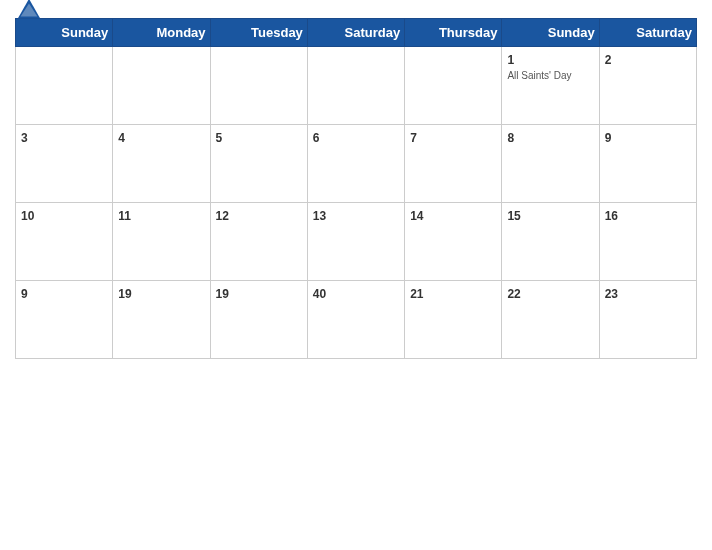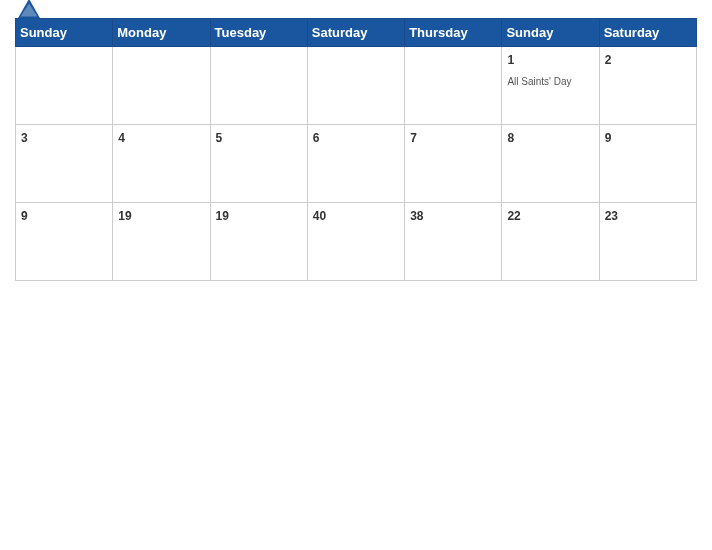--- a/index.html
+++ b/index.html
@@ -62,42 +62,42 @@
       color: #333;
     }
     .calendar-grid {
       width: 100%;
       border-collapse: collapse;
       border: 1px solid #ccc;
     }
     .calendar-grid th {
       background-color: #1a56a0;
       color: #fff;
-      text-align: left;
+      text-align: right;
       padding: 6px 4px;
       font-size: 13px;
       font-weight: bold;
       border: 1px solid #1a4a8a;
     }
     .calendar-grid td {
       border: 1px solid #ccc;
       vertical-align: top;
       padding: 3px 5px;
       height: 78px;
       width: calc(100% / 7);
     }
     .day-number {
       font-size: 12px;
       color: #333;
       font-weight: bold;
     }
     .event-text {
       font-size: 10px;
       color: #555;
-      margin-top: 8px;
+      margin-top: 2px;
     }
     .empty-cell {
       background: #fff;
     }
   </style>
 </head>
 <body>
 
 <div class="calendar-container">
   <div class="header">
@@ -140,23 +140,32 @@
         <tr>
           <td><span class="day-number">3</span></td>
           <td><span class="day-number">4</span></td>
           <td><span class="day-number">5</span></td>
           <td><span class="day-number">6</span></td>
           <td><span class="day-number">7</span></td>
           <td><span class="day-number">8</span></td>
           <td><span class="day-number">9</span></td>
         </tr>
         <tr>
+          <td><span class="day-number">10</span></td>
+          <td><span class="day-number">11</span></td>
+          <td><span class="day-number">12</span></td>
+          <td><span class="day-number">13</span></td>
+          <td><span class="day-number">14</span></td>
+          <td><span class="day-number">15</span></td>
+          <td><span class="day-number">16</span></td>
+        </tr>
+        <tr>
           <td><span class="day-number">9</span></td>
           <td><span class="day-number">19</span></td>
           <td><span class="day-number">19</span></td>
           <td><span class="day-number">40</span></td>
-          <td><span class="day-number">38</span></td>
+          <td><span class="day-number">21</span></td>
           <td><span class="day-number">22</span></td>
           <td><span class="day-number">23</span></td>
         </tr>
       </tbody>
   </table>
 </div>
 
 </body></html>

